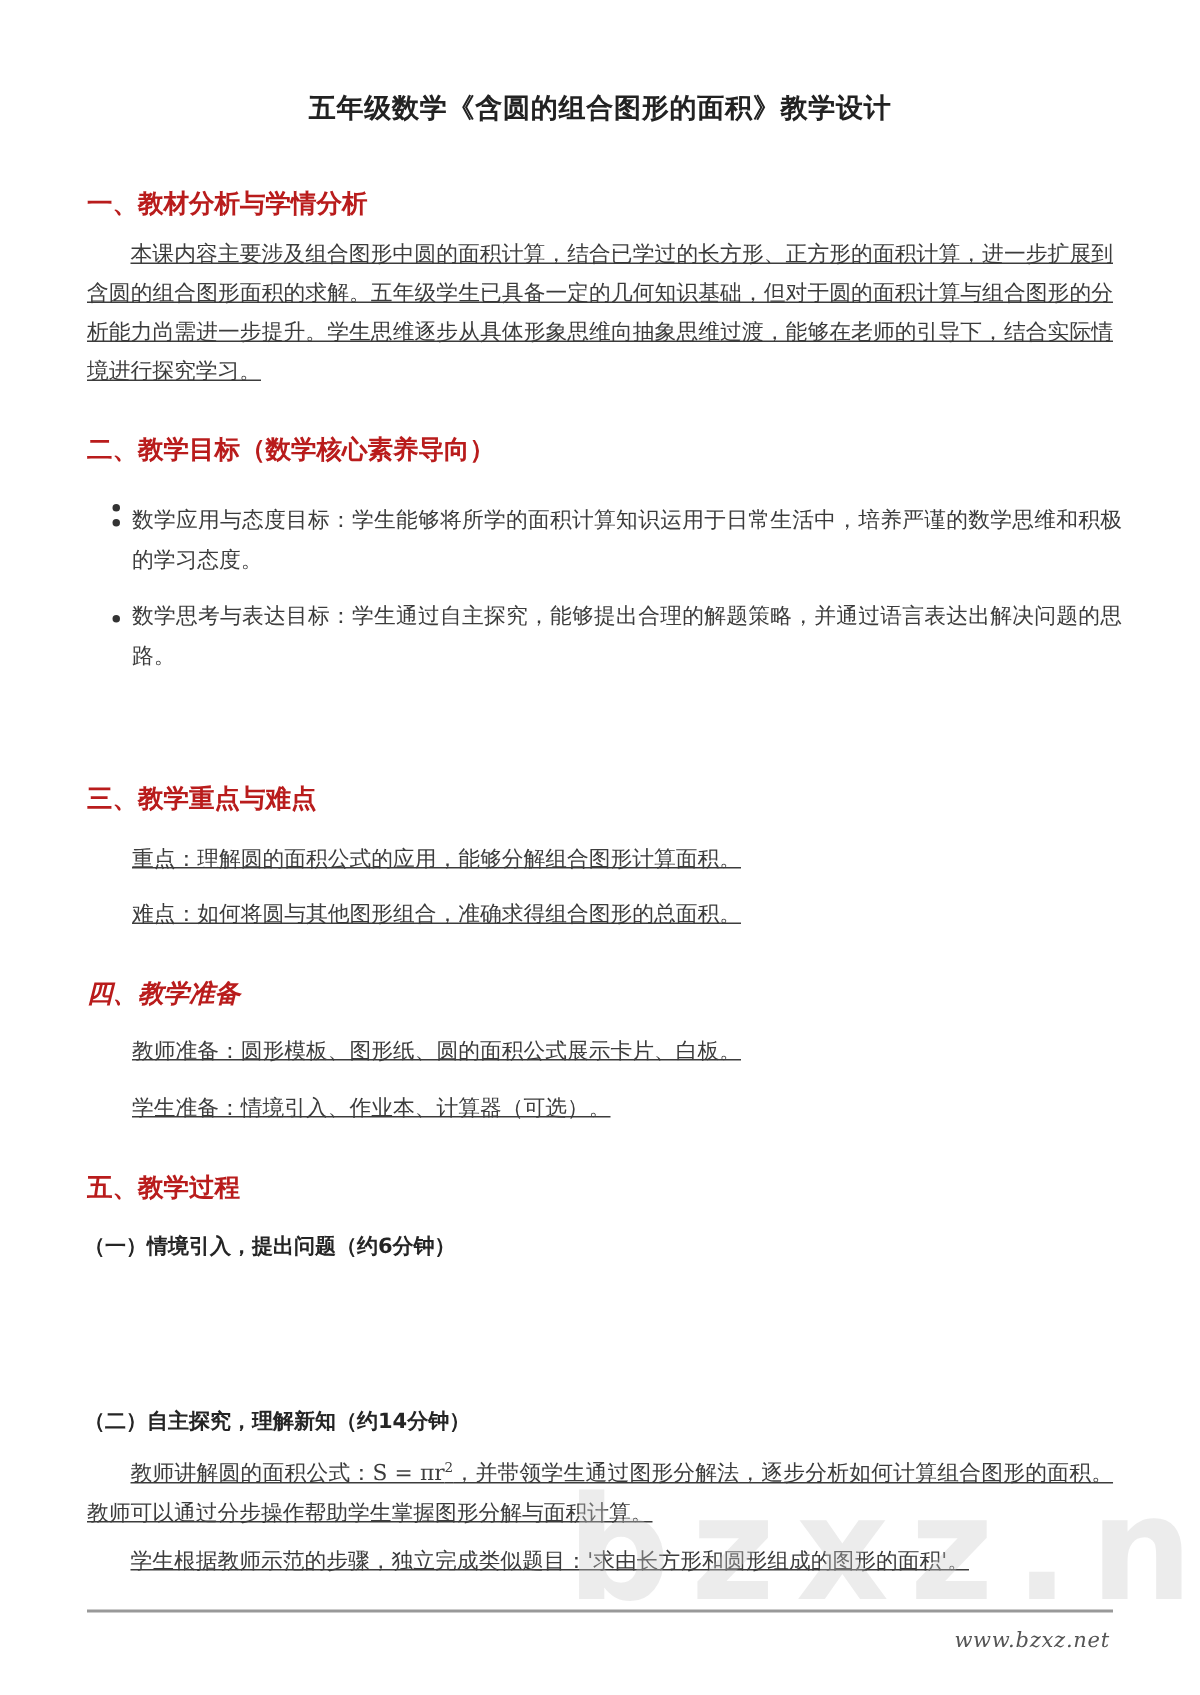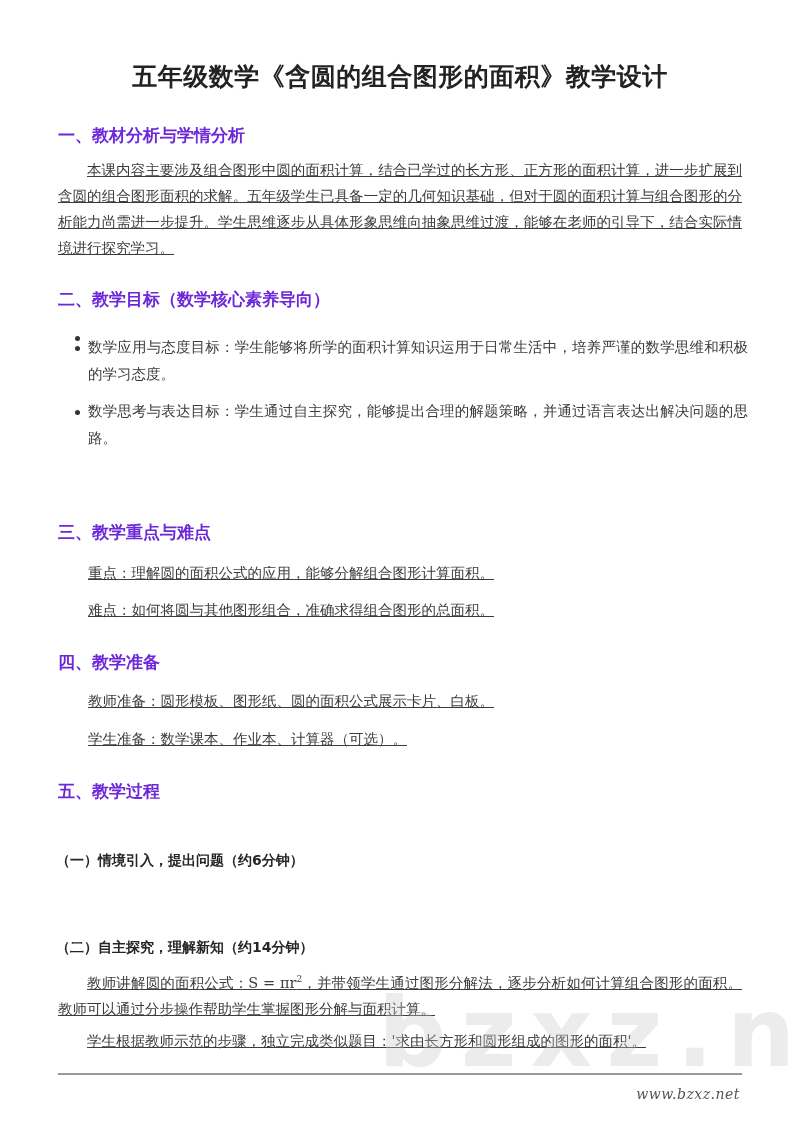--- a/index.html
+++ b/index.html
@@ -20,32 +20,32 @@
       left: 0; top: 0;
       width: 800px;
       height: 1130px;
     }
     .doc-title {
       position: absolute;
       left: 0; top: 60px;
       width: 800px;
       text-align: center;
       font-family: "DejaVu Sans", "Liberation Sans", sans-serif;
-      font-size: 25px;
+      font-size: 18px;
       font-weight: bold;
       color: #222;
       letter-spacing: 0.5px;
     }
     .h2 {
       position: absolute;
       left: 58px;
       font-family: "DejaVu Sans", "Liberation Sans", sans-serif;
       font-size: 17px;
       font-weight: bold;
-      color: #6d28d9;
+      color: #b91c1c;
     }
     .h3 {
       position: absolute;
       left: 58px;
       font-family: "DejaVu Sans", "Liberation Sans", sans-serif;
       font-size: 14px;
       font-weight: bold;
       color: #252525;
     }
     .para {
@@ -145,27 +145,27 @@
     <li>
       <span class="bullet-dot"></span>
       <span>数学思考与表达目标：学生通过自主探究，能够提出合理的解题策略，并通过语言表达出解决问题的思路。</span>
     </li>
   </ul>
 
   <div class="h2" style="top:521px;">三、教学重点与难点</div>
   <p class="para noindent" style="top:560px;">重点：理解圆的面积公式的应用，能够分解组合图形计算面积。</p>
   <p class="para noindent" style="top:597px;">难点：如何将圆与其他图形组合，准确求得组合图形的总面积。</p>
 
-  <div class="h2" style="top:651px;">四、教学准备</div>
+  <div class="h2" style="top:651px;font-style:italic;">四、教学准备</div>
   <p class="para noindent" style="top:688px;">教师准备：圆形模板、图形纸、圆的面积公式展示卡片、白板。</p>
-  <p class="para noindent" style="top:726px;">学生准备：数学课本、作业本、计算器（可选）。</p>
+  <p class="para noindent" style="top:726px;">学生准备：情境引入、作业本、计算器（可选）。</p>
 
   <div class="h2" style="top:780px;">五、教学过程</div>
 
-  <div class="h3" style="top:852px; left:56px;">（一）情境引入，提出问题（约6分钟）</div>
+  <div class="h3" style="top:822px; left:56px;">（一）情境引入，提出问题（约6分钟）</div>
 
   <div class="h3" style="top:939px; left:56px;">（二）自主探究，理解新知（约14分钟）</div>
   <p class="para" style="top:966px;"><span>教师讲解圆的面积公式：S = πr</span><sup>2</sup><span>，并带领学生通过图形分解法，逐步分析如何计算组合图形的面积。教师可以通过分步操作帮助学生掌握图形分解与面积计算。</span></p>
   <p class="para" style="top:1028px;">学生根据教师示范的步骤，独立完成类似题目：'求由长方形和圆形组成的图形的面积'。</p>
 
   <div class="watermark">bzxz.net</div>
 
   <div class="footer-rule" style="top:1073px;"></div>
   <div class="footer-text">www.bzxz.net</div>
 

